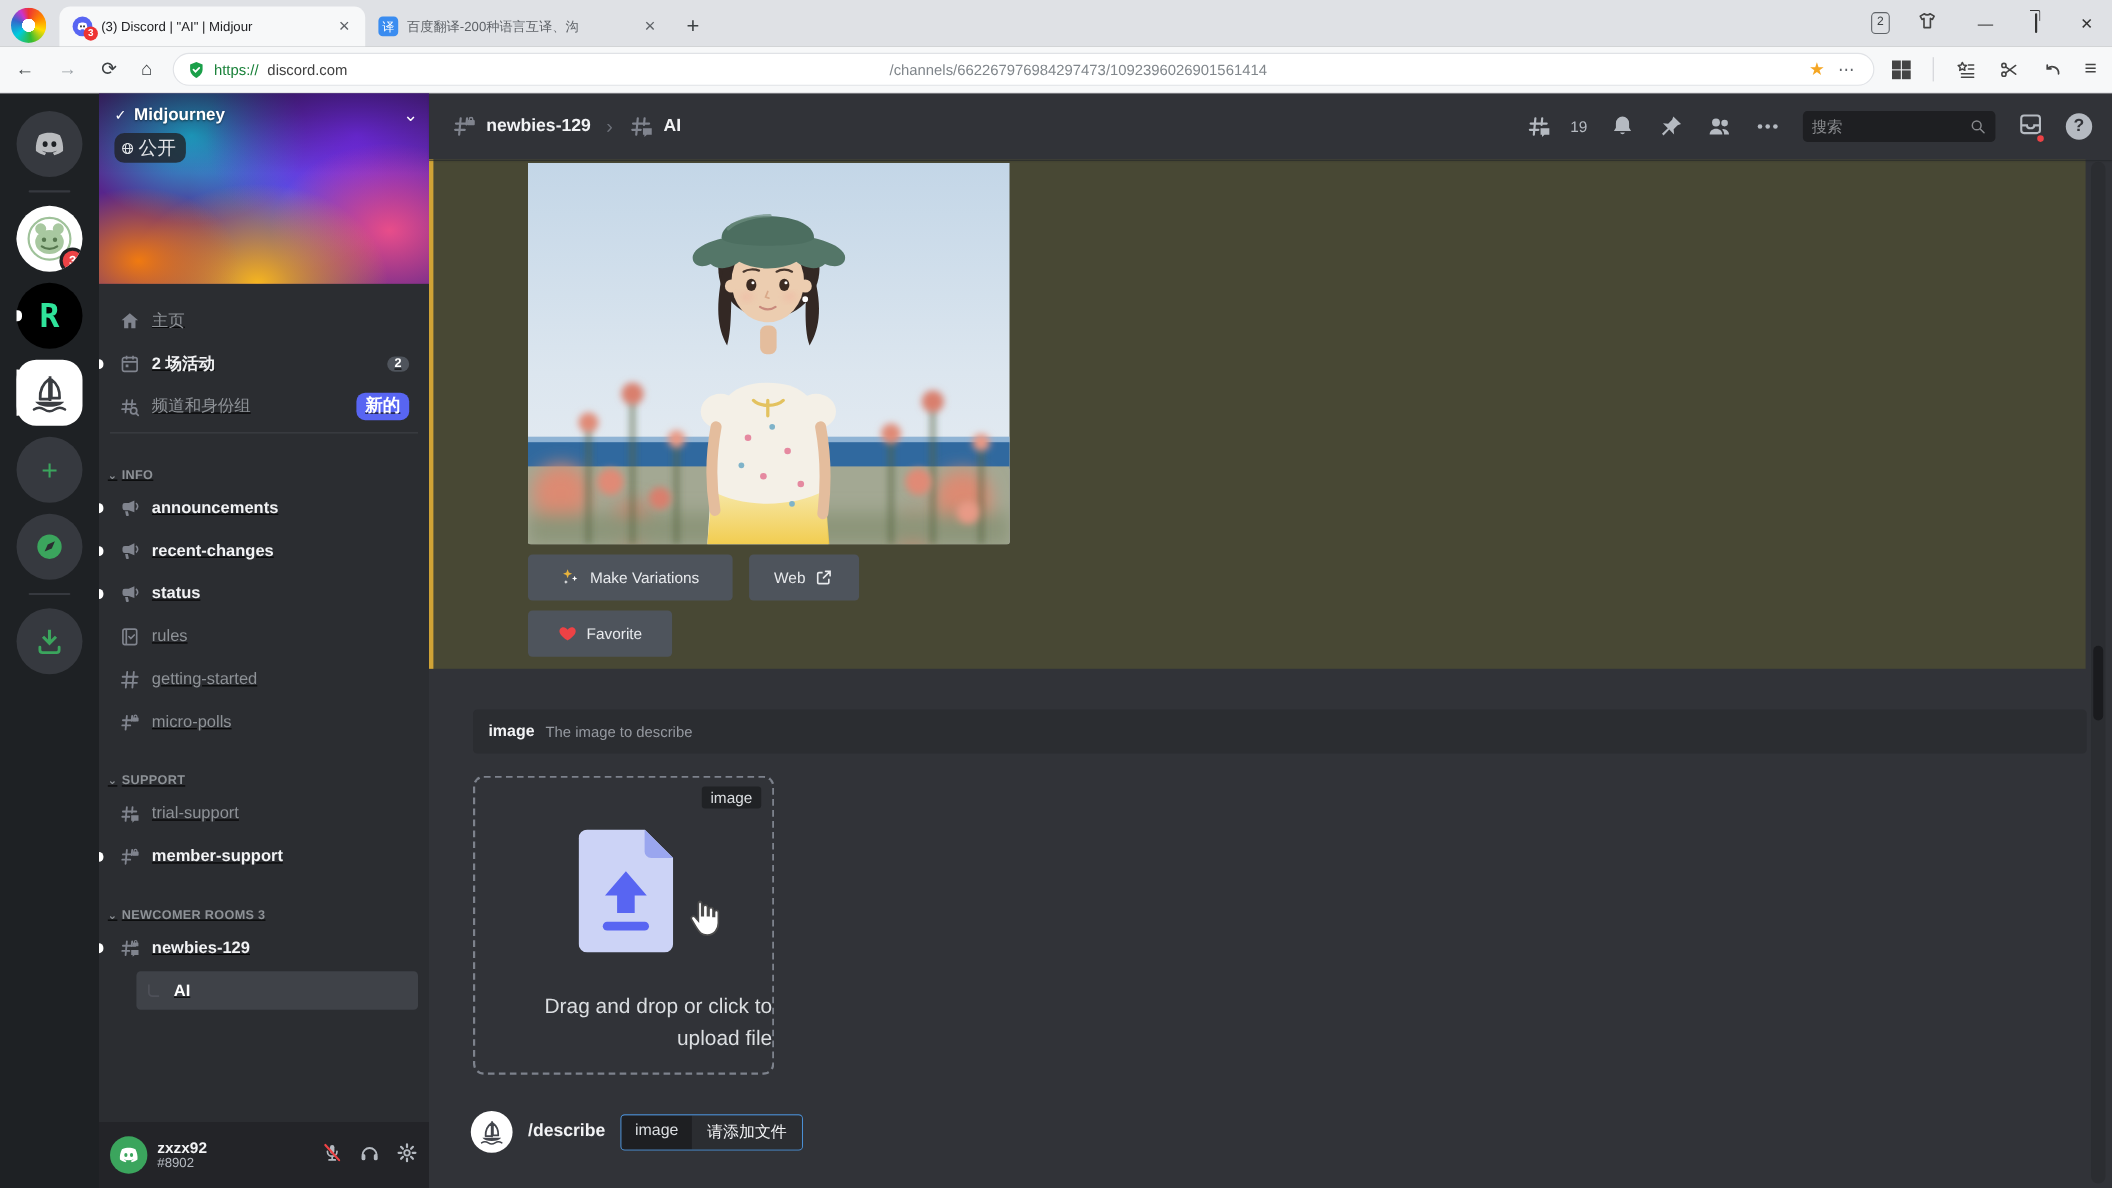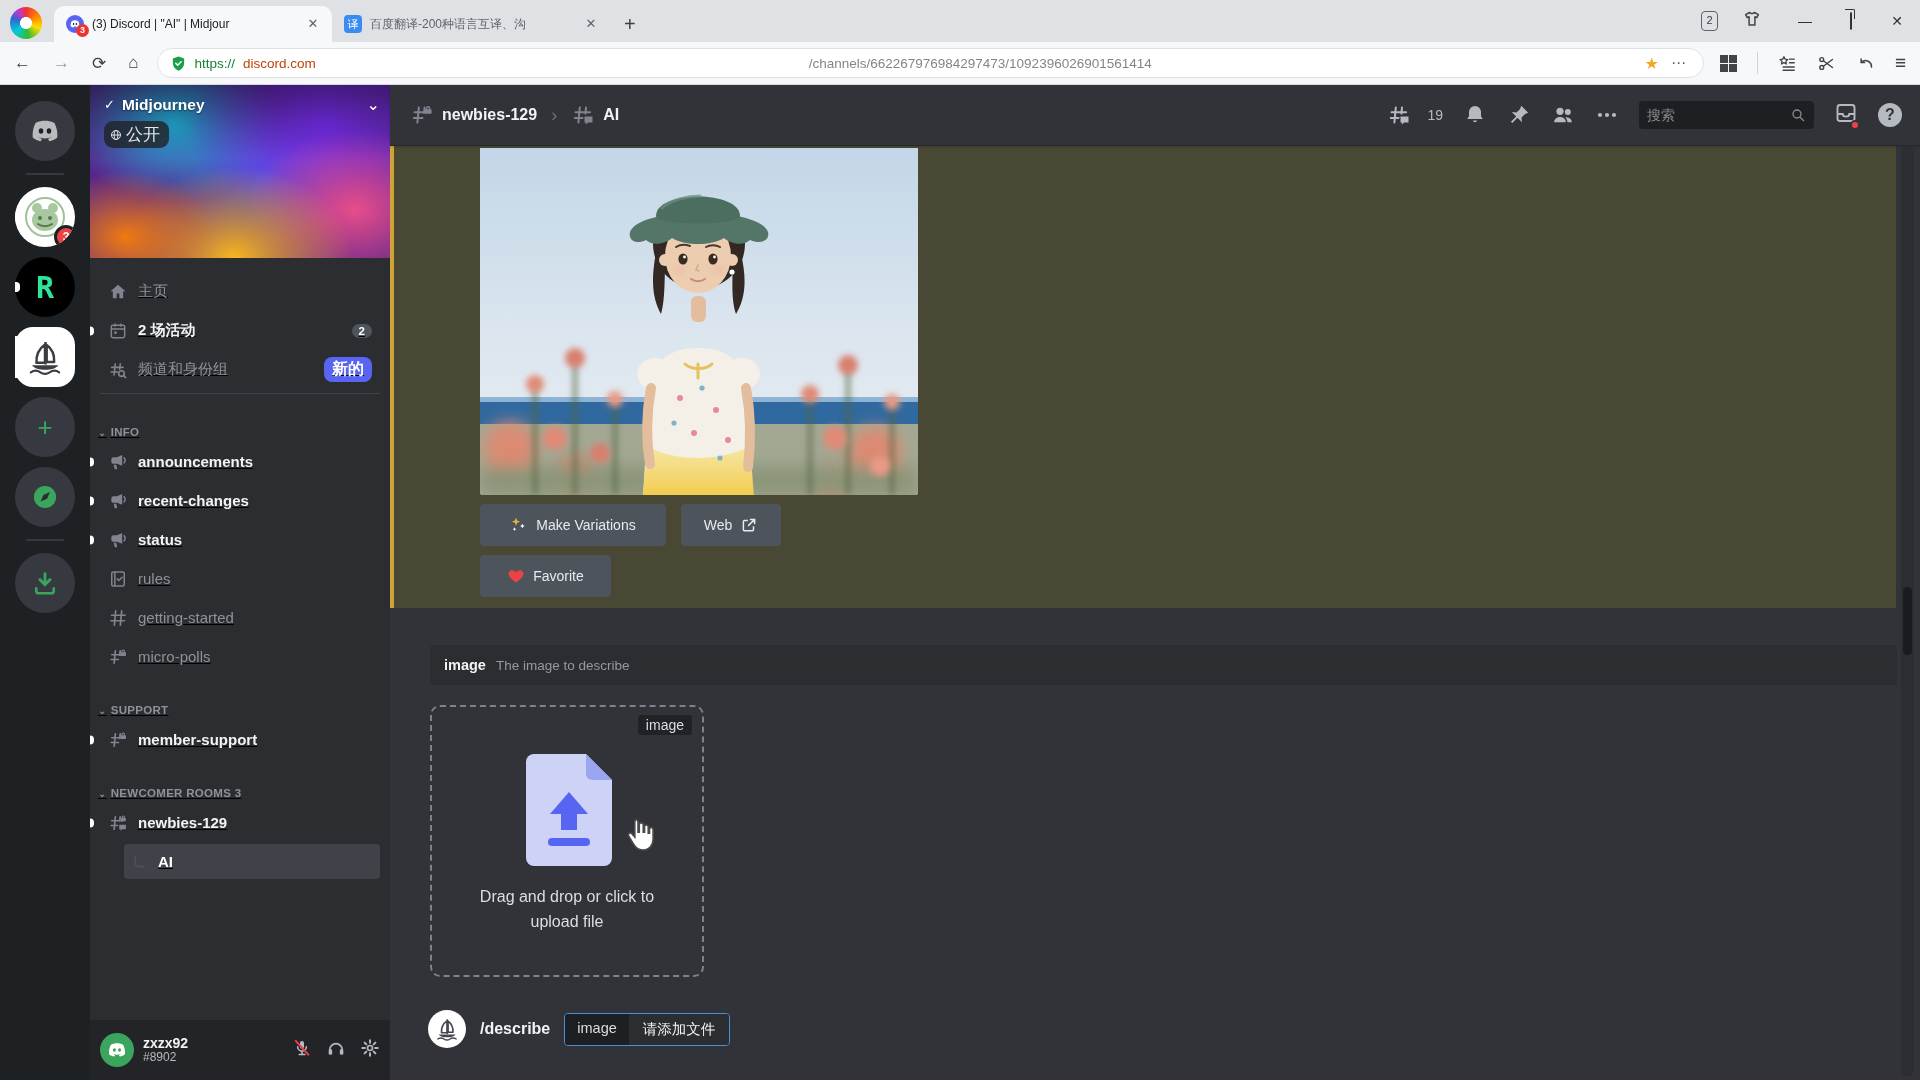--- a/index.html
+++ b/index.html
@@ -35,21 +35,21 @@
   .restore-box:before { content:""; position:absolute; right:-4px; top:-4px; width:9px; height:9px;
     border:1.2px solid #333; border-left:none; border-bottom:none; border-radius:0 2px 0 0; }
 
   .addrbar { height:43px; background:#f7f8f9; border-bottom:1px solid #d7d9dd; display:flex; align-items:center; padding:0 14px; }
   .navg { display:flex; gap:22px; color:#3c4043; font-size:17px; margin-right:18px; }
   .navg .dis { color:#9aa0a6; }
   .urlbox { flex:1; height:30px; background:#fff; border:1px solid #e0e2e6; border-radius:15px; display:flex;
     align-items:center; padding:0 12px; gap:8px; font-size:13.5px; }
   .urlbox svg.shield { width:17px; height:17px; }
   .u-scheme { color:#188038; }
-  .u-host { color:#c2410c; }
+  .u-host { color:#404040; }
   .u-path { color:#80868b; white-space:nowrap; overflow:hidden; flex:1;text-align:center; }
   .u-star { color:#f5a623; font-size:16px; }
   .u-dots { color:#5f6368; font-size:15px; letter-spacing:1px; margin:0 4px; }
   .addr-right { display:flex; align-items:center; gap:20px; margin-left:16px; color:#444; }
   .addr-right svg { width:19px; height:19px; }
   .gridico { width:17px; height:17px; display:grid; grid-template-columns:8px 8px; grid-template-rows:8px 8px; gap:1px; }
   .gridico i { background:#444; }
   .sep { width:1px; height:22px; background:#d0d2d6; }
   .ham { font-size:19px; color:#444; }
 
@@ -149,21 +149,21 @@
   .panelbar { position:absolute; left:40px; top:500px; width:1467px; height:40px; background:#2b2d31;
     border-radius:4px; display:flex; align-items:center; padding:0 14px; gap:10px; }
   .panelbar .fname { color:#f2f3f5; font-weight:bold; font-size:14.5px; }
   .panelbar .fdesc { color:#9599a0; font-size:13.5px; }
 
   .dropzone { position:absolute; left:40px; top:560px; width:274px; height:272px; border:2px dashed #7d828c;
     border-radius:10px; }
   .droptag { position:absolute; top:8px; right:10px; background:#202225; color:#dbdee1; font-size:14px;
     border-radius:3px; padding:2px 8px; }
   .docicon { position:absolute; left:94px; top:47px; width:86px; height:112px; }
-  .droptext { position:absolute; left:0; right:0; top:178px; text-align:center; color:#dbdee1; font-size:16px; line-height:1.55; }
+  .droptext { position:absolute; left:0; right:0; top:194px; text-align:right; color:#dbdee1; font-size:19px; line-height:1.55; }
   .cursorhand { position:absolute; left:188px; top:108px; width:42px; height:42px; }
 
   .cmdbar { position:absolute; left:38px; top:862px; height:44px; display:flex; align-items:center; gap:14px; }
   .cmdav { width:38px; height:38px; border-radius:50%; background:#fff; display:flex; align-items:center; justify-content:center; }
   .cmdav svg { width:26px; height:26px; color:#43464d; }
   .cmdname { color:#f2f3f5; font-weight:bold; font-size:16px; }
   .optpill { display:flex; border:1.5px solid #4a8fd4; border-radius:4px; overflow:hidden; font-size:14.5px; }
   .optpill .k { background:#1e1f22; color:#dbdee1; padding:6px 12px; }
   .optpill .v { background:#2b2d31; color:#f2f3f5; padding:6px 14px; }
 
@@ -510,20 +510,26 @@
       <div class="ch">
         <svg class="ci">
             <use href="#i-hashlock"></use>
           </svg>
         <span class="lbl">micro-polls</span>
       </div>
 
       <div class="cat">
         <span class="cv">⌄</span>
         <span>SUPPORT</span>
+      </div>
+      <div class="ch">
+        <svg class="ci">
+            <use href="#i-hashchat"></use>
+          </svg>
+        <span class="lbl">trial-support</span>
       </div>
       <div class="ch on">
         <span class="udot"></span>
         <svg class="ci">
             <use href="#i-hashlock"></use>
           </svg>
         <span class="lbl">member-support</span>
       </div>
 
       <div class="cat">

